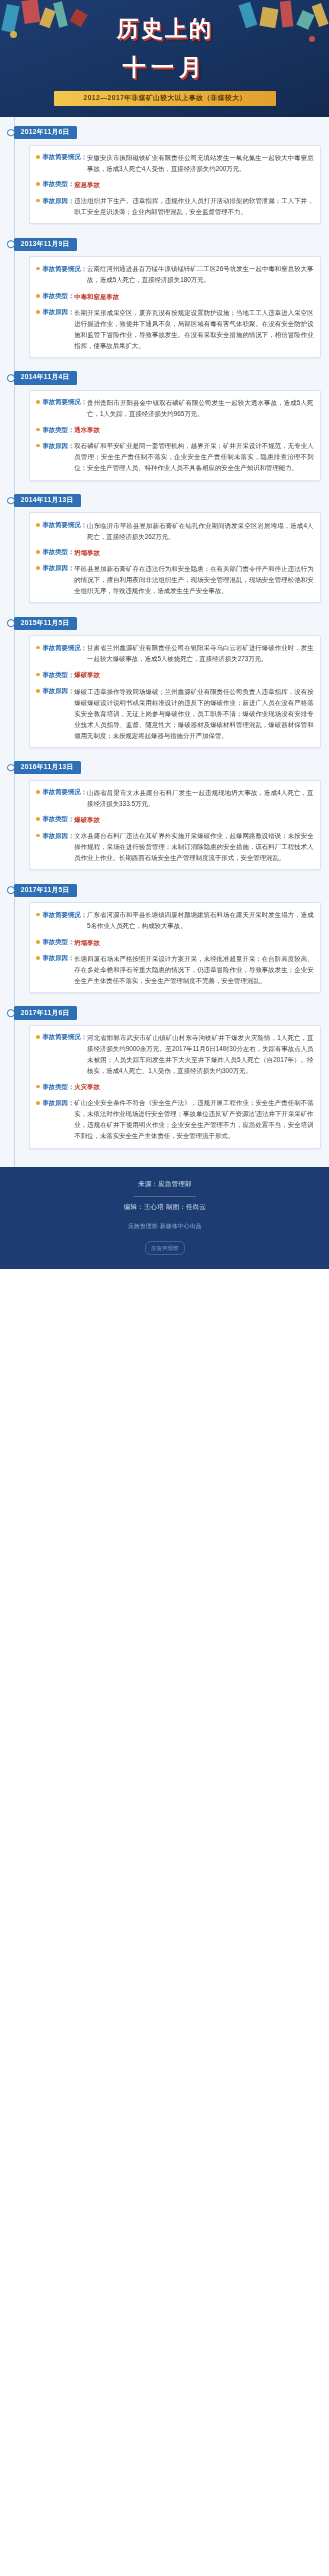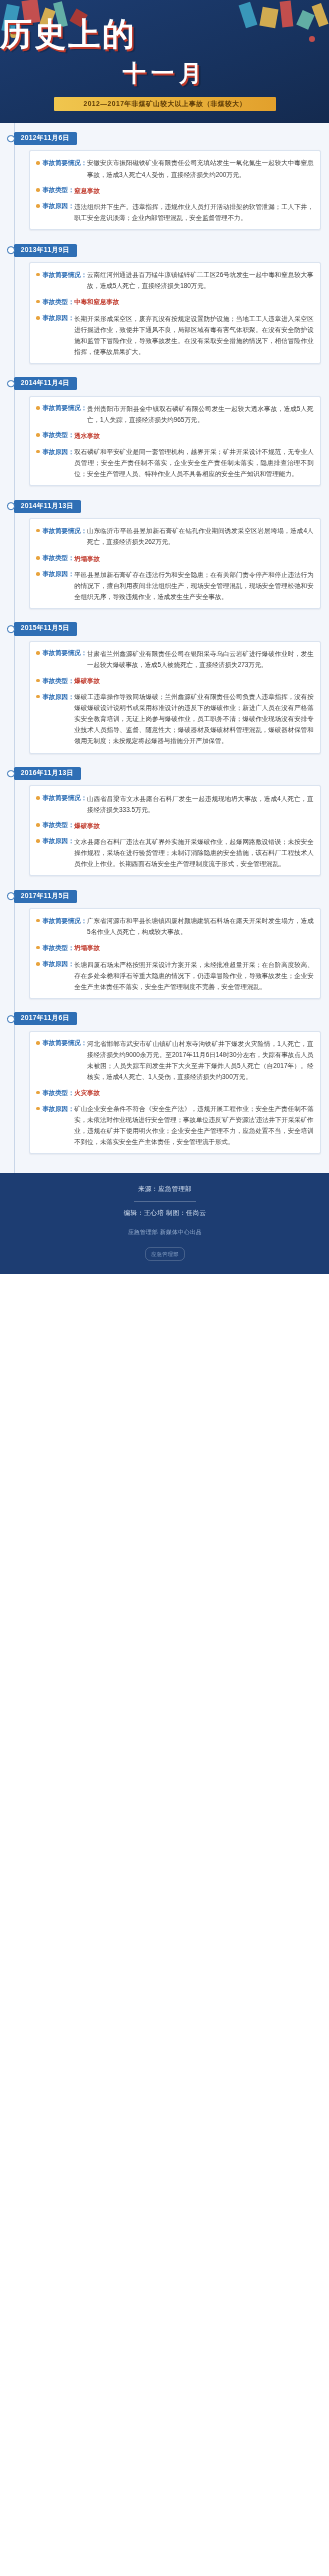--- a/index.html
+++ b/index.html
@@ -29,39 +29,39 @@
     top: 0; left: 0; right: 0; height: 88px;
     pointer-events: none;
   }
   .header .confetti i {
     position: absolute;
     display: block;
     opacity: .85;
   }
   .title-main {
     position: relative;
-    text-align: left;
+    text-align: center;
     font-family: "Liberation Serif", serif;
     font-weight: bold;
-    font-size: 32px;
+    font-size: 22px;
     letter-spacing: 2.1px;
     color: #ffffff;
     text-shadow: 1.5px 1.5px 0 #c0392b, 3.1px 3.1px 0 rgba(0,0,0,.18);
     line-height: 1.18;
   }
   .title-sub {
     position: relative;
     text-align: center;
     font-family: "Liberation Serif", serif;
     font-weight: bold;
     font-size: 23px;
     letter-spacing: 5.2px;
     color: #ffffff;
     text-shadow: 1.5px 1.5px 0 #c0392b, 3.1px 3.1px 0 rgba(0,0,0,.18);
-    margin-top: 7px;
+    margin-top: 13px;
     line-height: 1.2;
   }
   .title-strip {
     position: relative;
     margin: 9.3px auto 0 auto;
     width: 222px;
     background: #e8b03a;
     background: linear-gradient(90deg,#f0c64e,#e2a02c);
     color: #5c3a06;
     font-size: 6.7px;

